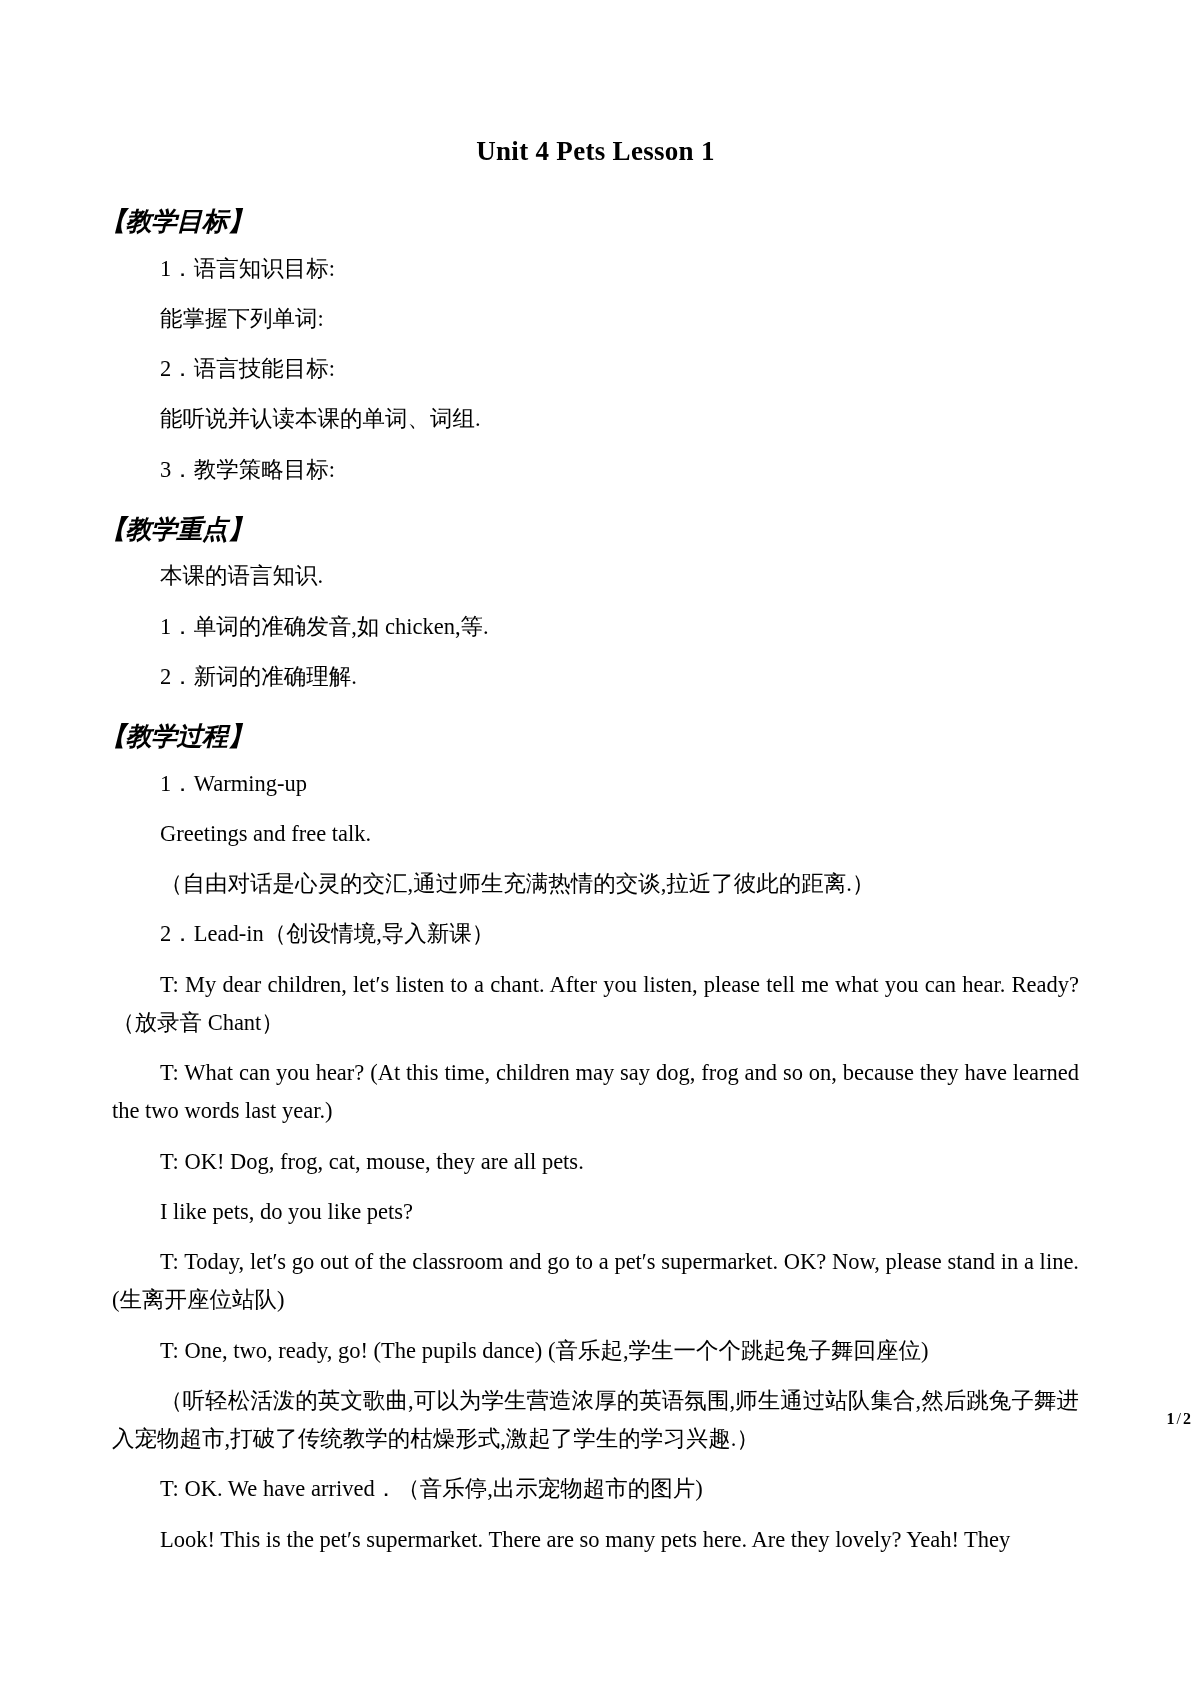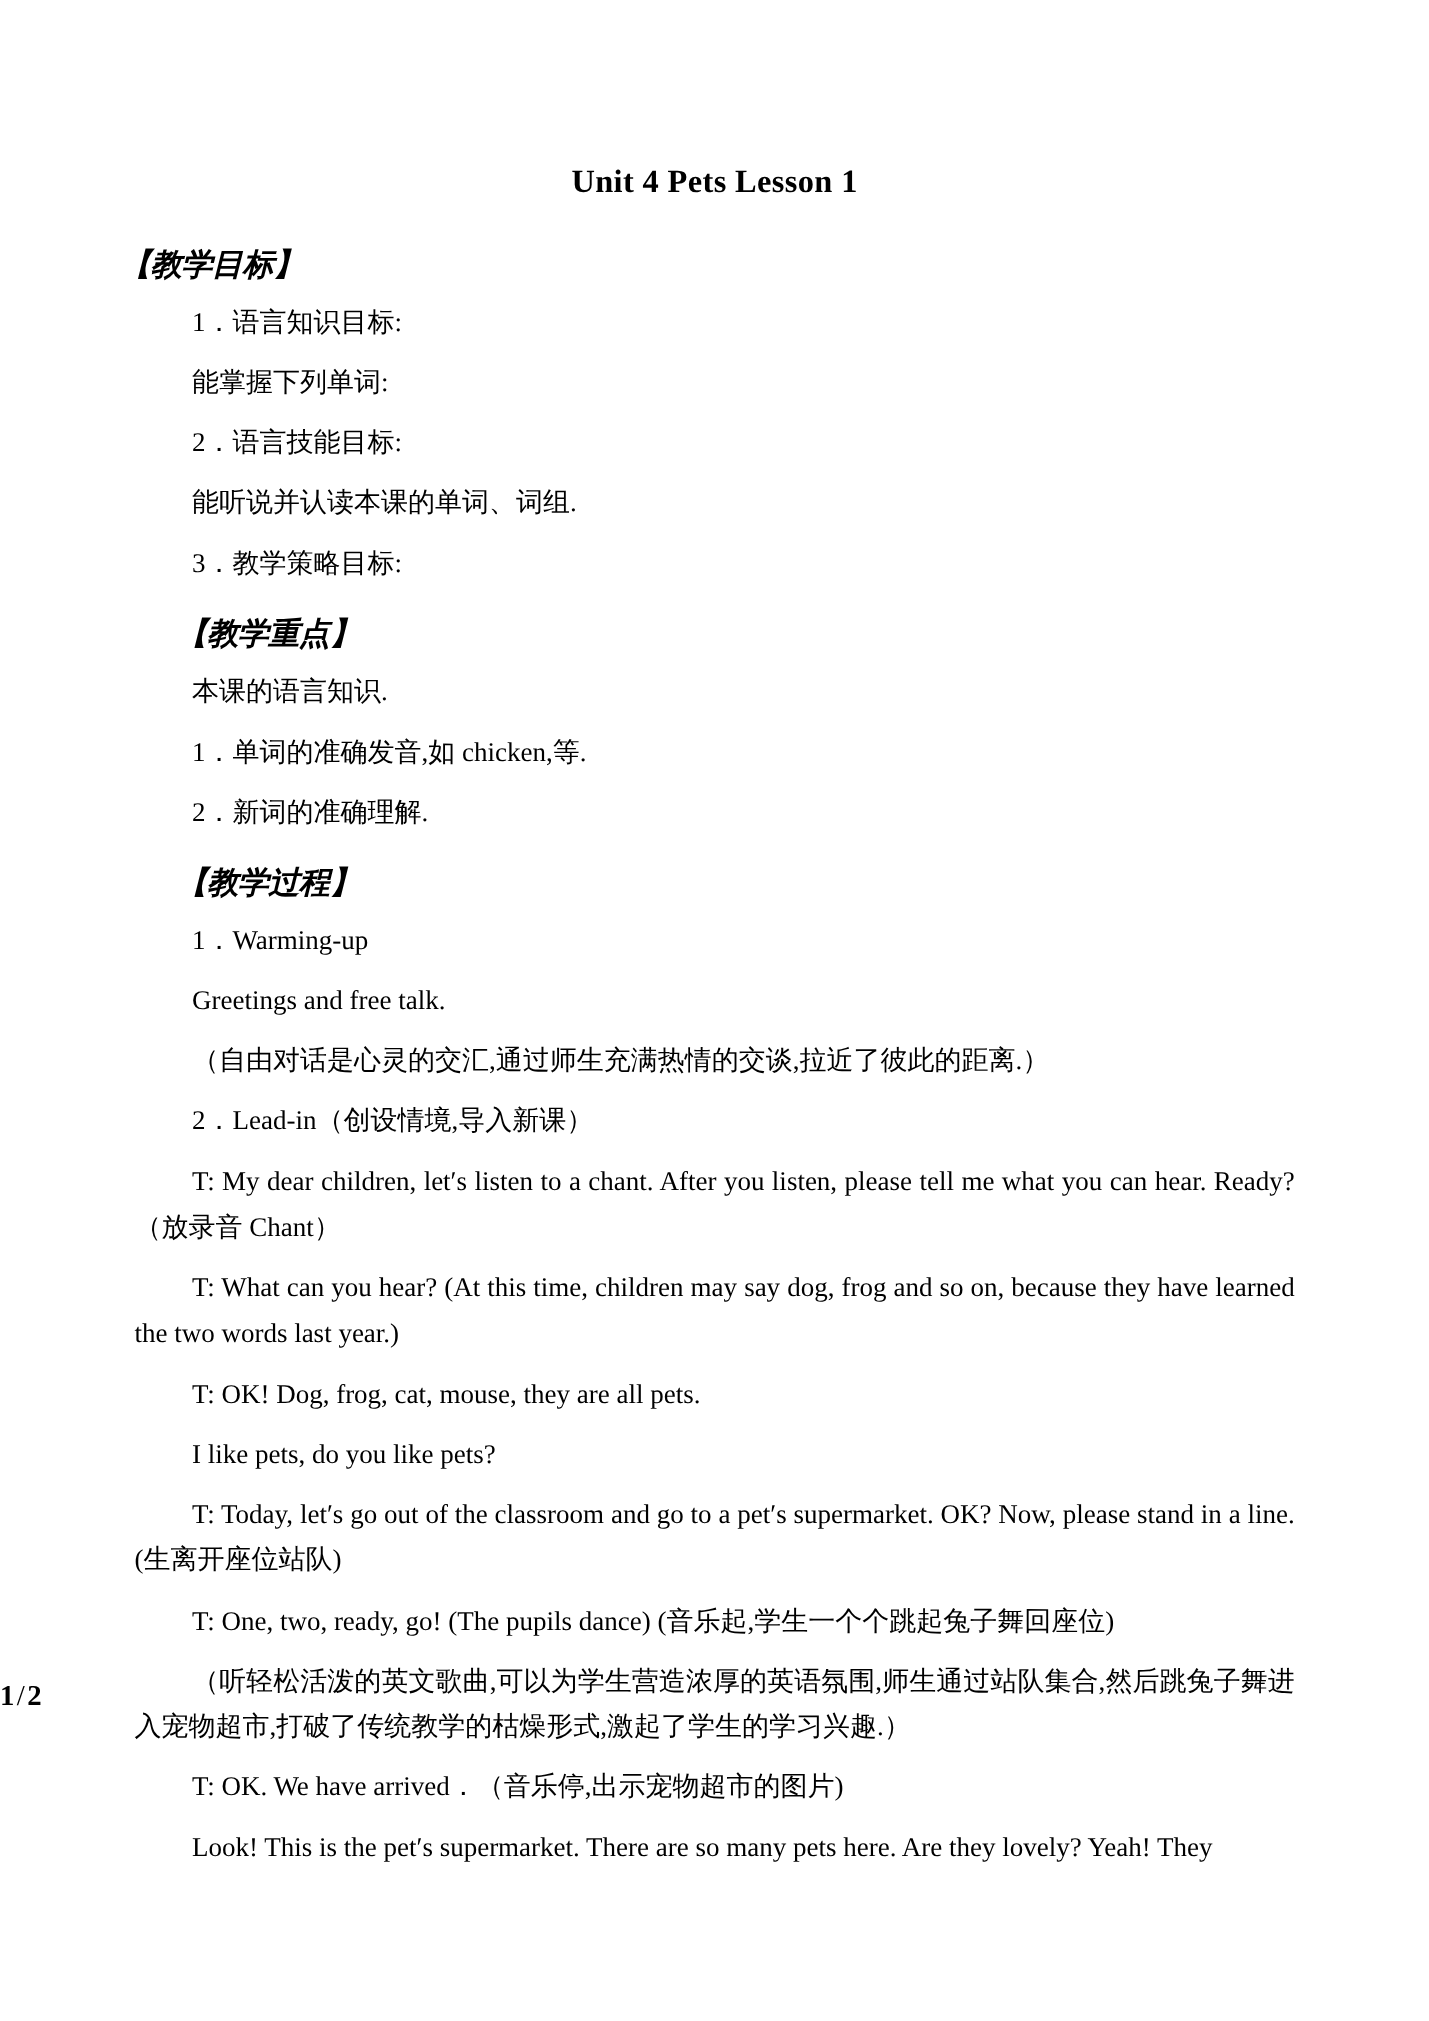--- a/index.html
+++ b/index.html
@@ -33,43 +33,42 @@
     font-weight: bold;
     margin: 0;
     padding-top: 28px;
     line-height: 1.25;
     font-family: "DejaVu Sans", "Liberation Sans", sans-serif;
     letter-spacing: -0.5px;
     font-style: italic;
   }
   .section-head.tight {
     padding-top: 12px;
-    margin-left: 47px;
   }
   .para {
     font-size: 22.5px;
     line-height: 1.70;
     margin: 12px;
     text-align: justify;
     text-justify: inter-character;
     font-family: "Liberation Serif", "DejaVu Serif", serif;
   }
   .indent1 {
     text-indent: 48px;
   }
   .indent-num {
     text-indent: 48px;
   }
   .footer {
     position: absolute;
     left: 0;
     right: 0;
     bottom: 128px;
-    text-align: left;
-    font-size: 24px;
+    text-align: right;
+    font-size: 16px;
     font-weight: bold;
     font-family: "Liberation Serif", "DejaVu Serif", serif;
   }
   .footer .sep {
     font-weight: normal;
     padding: 0 2px;
   }
   .body-wrap {
     padding-top: 10px;
   }

